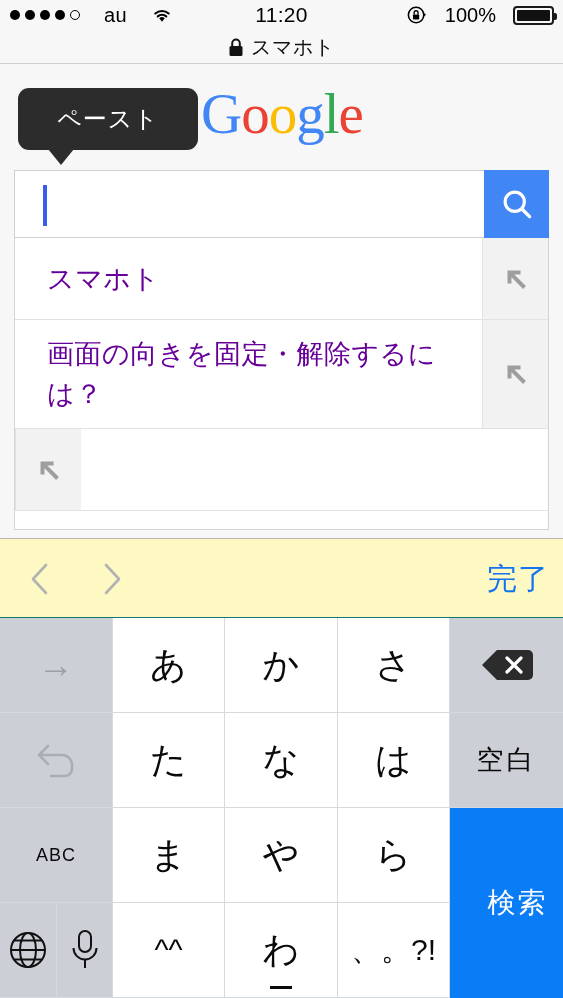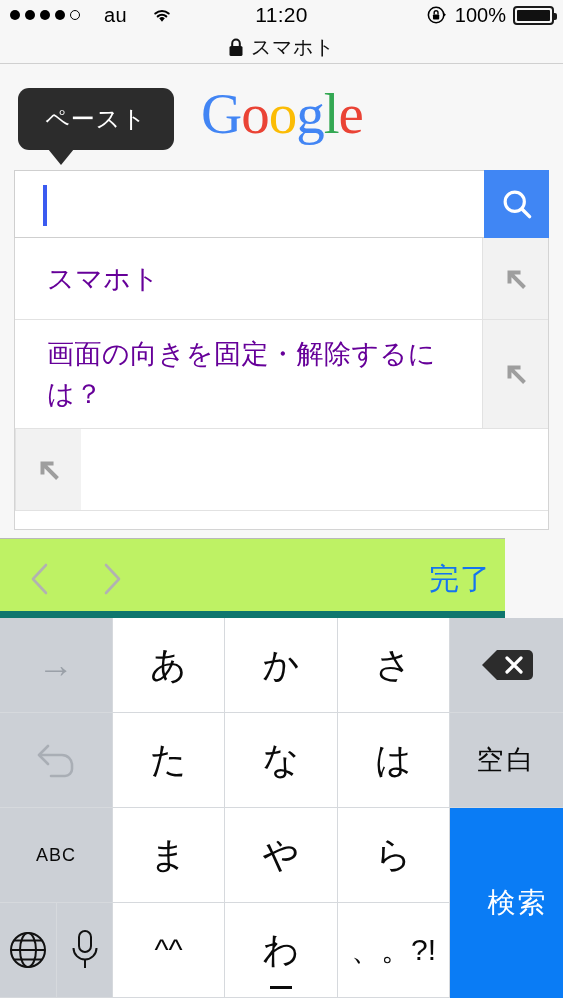--- a/index.html
+++ b/index.html
@@ -19,21 +19,21 @@
   .sb-left { position: absolute; left: 10px; top: 4px; display: flex; align-items: center; gap: 24px; }
   .dots { display: flex; align-items: center; gap: 5px; }
   .dot { width: 10px; height: 10px; border-radius: 50%; background: #000; }
   .dot.hollow { background: transparent; border: 1.6px solid #000; width: 10px; height: 10px; }
   .carrier { font-size: 20px; letter-spacing: .3px; line-height: 22px; color: #000; }
   .wifi { width: 22px; height: 18px; }
   .sb-time {
     position: absolute; left: 0; right: 0; top: 3px; text-align: center;
     font-size: 21px; font-weight: 500; letter-spacing: .3px; color: #000;
   }
-  .sb-right { position: absolute; right: 9px; top: 4px; display: flex; align-items: center; gap: 7px; }
+  .sb-right { position: absolute; right: 9px; top: 4px; display: flex; align-items: center; gap: 17px; }
   .batt-pct { font-size: 20px; color: #000; line-height: 22px; }
   .batt { position: relative; width: 41px; height: 19px; border: 2px solid #1a1a1a; border-radius: 4px; }
   .batt .fill { position: absolute; left: 2px; top: 2px; bottom: 2px; background: #111; border-radius: 1px; }
   .batt .nub { position: absolute; right: -5px; top: 5px; width: 4px; height: 7px; background: #1a1a1a; border-radius: 0 2px 2px 0; }
 
   
   .pagetitle {
     position: absolute; left: 0; top: 31px; width: 563px; height: 33px;
     display: flex; align-items: center; justify-content: center; gap: 7px;
     background: #f7f7f7; border-bottom: 1px solid #d0d0d0;
@@ -48,21 +48,21 @@
     position: absolute; left: 201px; top: 18px;
     font-family: "Liberation Serif", "DejaVu Serif", serif;
     font-size: 57px; line-height: 62px; letter-spacing: -1px; font-weight: 400;
     white-space: nowrap;
   }
   .glogo .b { color: #4285f4; } .glogo .r { color: #ea4335; }
   .glogo .y { color: #fbbc05; } .glogo .g { color: #34a853; }
 
   
   .tooltip {
-    position: absolute; left: 18px; top: 23px; width: 156px; height: 62px;
+    position: absolute; left: 18px; top: 23px; width: 180px; height: 62px;
     background: #2c2c2c; border-radius: 11px;
     display: flex; align-items: center; justify-content: center;
   }
   .tooltip span { color: #fff; font-size: 24px; letter-spacing: 1px; }
   .tooltip:after {
     content: ""; position: absolute; left: 30px; bottom: -15px;
     border-left: 13px solid transparent; border-right: 13px solid transparent;
     border-top: 16px solid #2c2c2c;
   }
 
@@ -91,22 +91,22 @@
   }
   .sugg-arrow {
     width: 66px; flex: 0 0 66px; background: #f2f2f2; border-left: 1px solid #e2e2e2;
     display: flex; align-items: center; justify-content: center;
   }
   .sugg-row.partial { min-height: 18px; height: 18px; border-bottom: none; }
   .sugg-row.partial .sugg-text { padding: 0; }
 
   
   .accessory {
-    position: absolute; left: 0; top: 538px; width: 505px; height: 80px;
-    background: #bef264; border-top: 1px solid #b8b8b8; border-bottom: 7px solid #0f766e;
+    position: absolute; left: 0; top: 538px; width: 563px; height: 80px;
+    background: #fef9c3; border-top: 1px solid #b8b8b8; border-bottom: 1px solid #0f766e;
   }
   .chev { position: absolute; top: 20px; width: 40px; height: 40px; display: flex; align-items: center; justify-content: center; }
   .chev.prev { left: 20px; } .chev.next { left: 92px; }
   .done {
     position: absolute; right: 14px; top: 16px;
     color: #1474f0; font-size: 30px; letter-spacing: 1px; line-height: 48px;
   }
 
   
   .keyboard { position: absolute; left: 0; top: 618px; width: 563px; height: 380px; background: #ccd0d6; }

